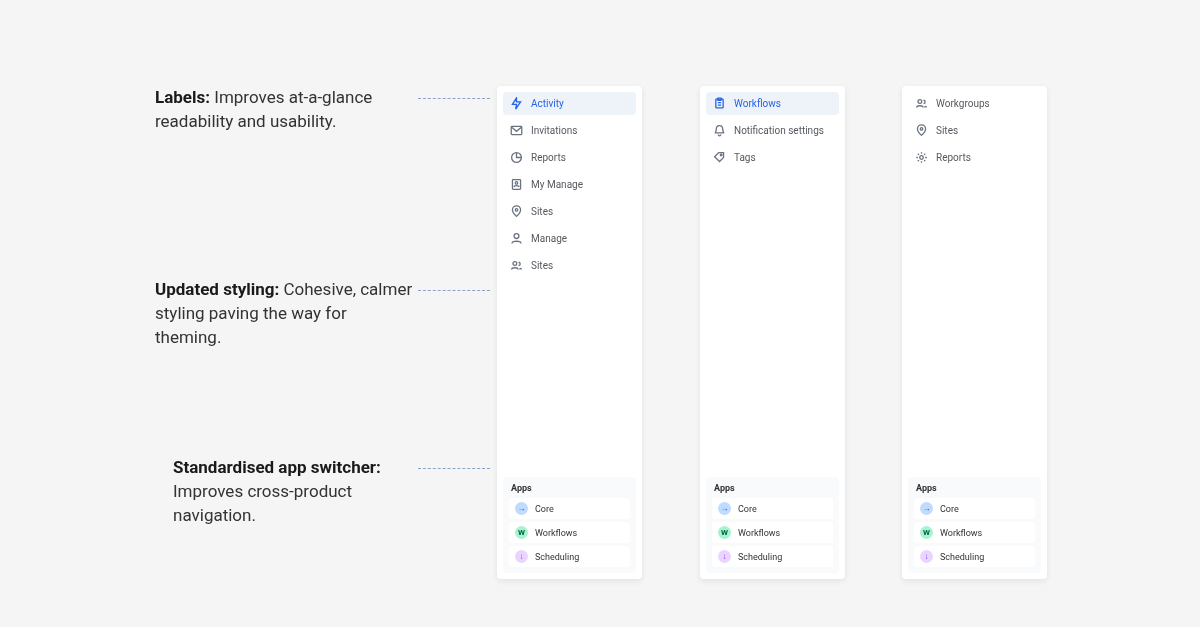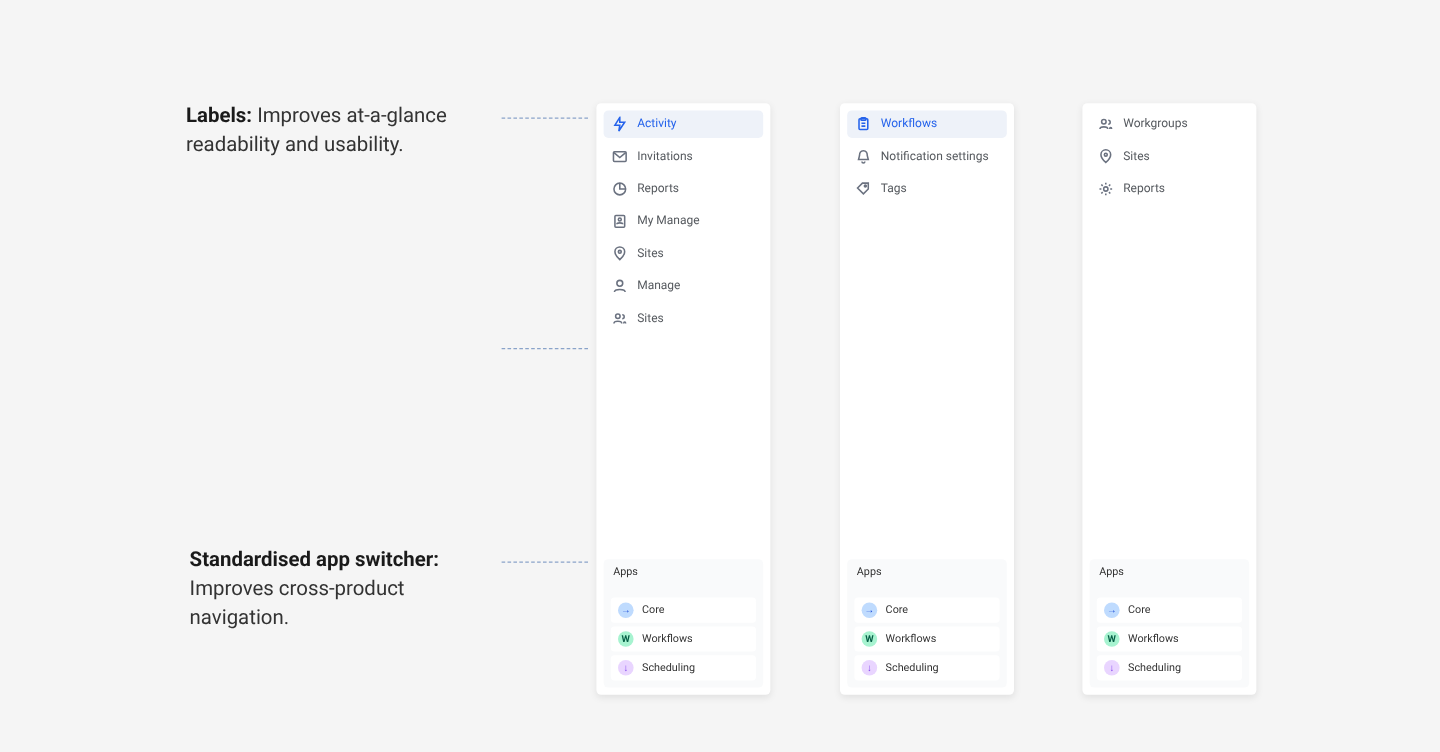--- a/index.html
+++ b/index.html
@@ -74,23 +74,23 @@
     fill: none;
   }
   .apps-section {
     background: #f9fafb;
     border-radius: 4px;
     padding: 6px;
     margin-top: auto;
   }
   .apps-title {
     font-size: 9px;
-    font-weight: 400;
+    font-weight: 700;
     color: #333;
-    margin-bottom: 16px;
+    margin-bottom: 5px;
     padding-left: 2px;
   }
   .app-item {
     display: flex;
     align-items: center;
     gap: 7px;
     background: #fff;
     border-radius: 3px;
     padding: 4px 6px;
     margin-bottom: 3px;
@@ -115,21 +115,24 @@
   .app-icon.scheduling { background: #e9d5ff; color: #7c3aed; }
 </style>
 </head>
 <body>
 
 <div class="stage">
 
   <div class="anno" style="top:86px; left:155px;">
     <strong>Labels:</strong><span class="rest"> Improves at-a-glance readability and usability.</span>
   </div>
-  <div class="anno" style="top:456px; left:158px;">
+  <div class="anno" style="top:278px; left:155px;">
+    <strong>Updated styling:</strong><span class="rest"> Cohesive, calmer styling paving the way for theming.</span>
+  </div>
+  <div class="anno" style="top:456px; left:173px;">
     <strong>Standardised app switcher:</strong><span class="rest"> Improves cross-product navigation.</span>
   </div>
 
   <div class="arrow" style="top:98px; left:418px; width:72px;"></div>
   <div class="arrow" style="top:290px; left:418px; width:72px;"></div>
   <div class="arrow" style="top:468px; left:418px; width:72px;"></div>
 
   <div class="panel" style="left:497px; top:86px;">
     <div class="nav-list">
         <div class="nav-item active">

